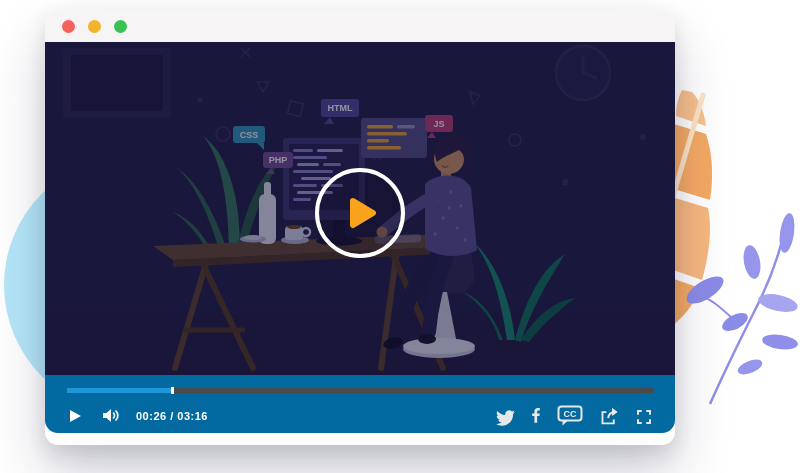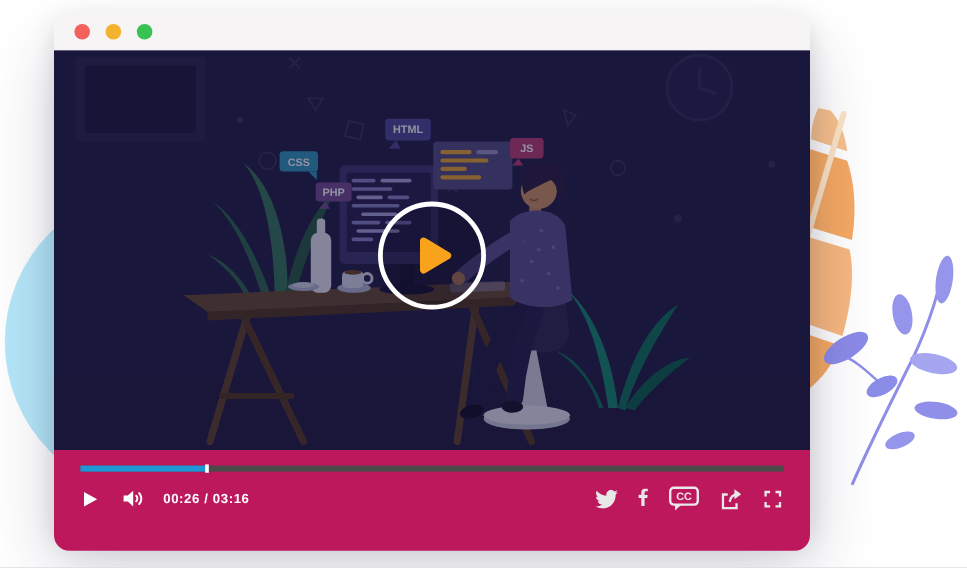--- a/index.html
+++ b/index.html
@@ -27,31 +27,31 @@
   .play-btn { position:absolute; left:50%; top:171px; transform:translate(-50%,-50%);
               width:90px; height:90px; border-radius:50%;
               border:4px solid #ffffff; background:rgba(12,9,34,.22);
               display:flex; align-items:center; justify-content:center;
               cursor:pointer; padding:0; }
   .watch-label { position:absolute; left:50%; top:250px; transform:translateX(-50%);
                  color:#ffffff; font-size:18px; font-weight:700; letter-spacing:.4px;
                  white-space:nowrap; }
 
   
-  .controls { height:84px; background:#be185d; border-radius:0 0 13px 13px;
+  .controls { height:58px; background:#0369a1; border-radius:0 0 13px 13px;
               padding:13px 22px 0; }
   .progress { position:relative; height:5px; background:#4a4a4a; cursor:pointer; }
   .progress-fill { position:relative; height:100%; background:#1e96d8; }
   .playhead { position:absolute; right:-2px; top:-1px; width:3px; height:7px; background:#ffffff; }
   .ctrl-row { display:flex; align-items:center; margin-top:12px; }
   .icon-btn { background:none; border:0; padding:0; margin:0; cursor:pointer;
               display:flex; align-items:center; justify-content:center; }
   .time { color:#ffffff; font-size:11px; font-weight:700; letter-spacing:.5px; margin-left:15px; }
   .spacer { flex:1; }
-  .right-icons { display:flex; align-items:center; gap:16px; }
+  .right-icons { display:flex; align-items:flex-end; gap:16px; }
 </style>
 </head>
 <body>
 
 <div class="stage">
 
   <div class="bg-circle"></div>
 
   <svg class="orange-leaf" width="200" height="268" viewBox="0 0 200 268">
     <path d="M24 256 C60 246 84 222 92 198 L40 180 C32 206 26 232 24 256 Z" fill="#f5a963"></path>

